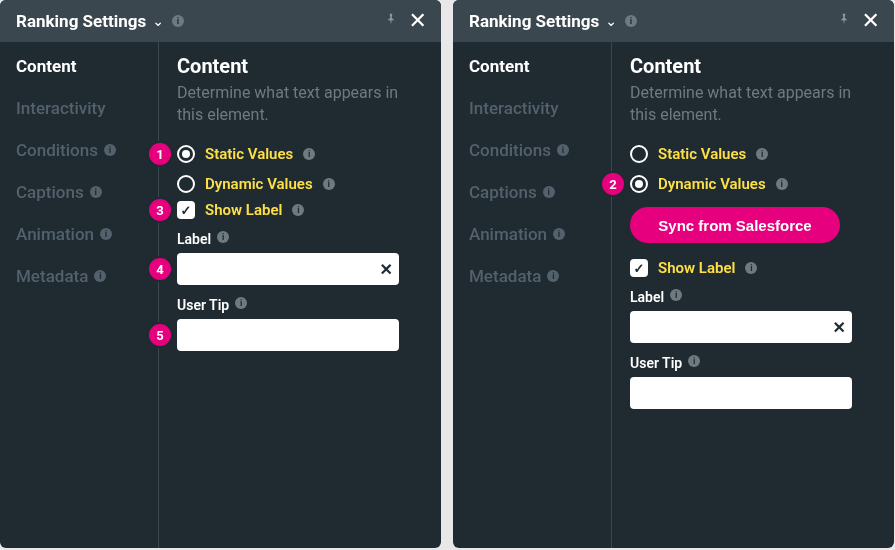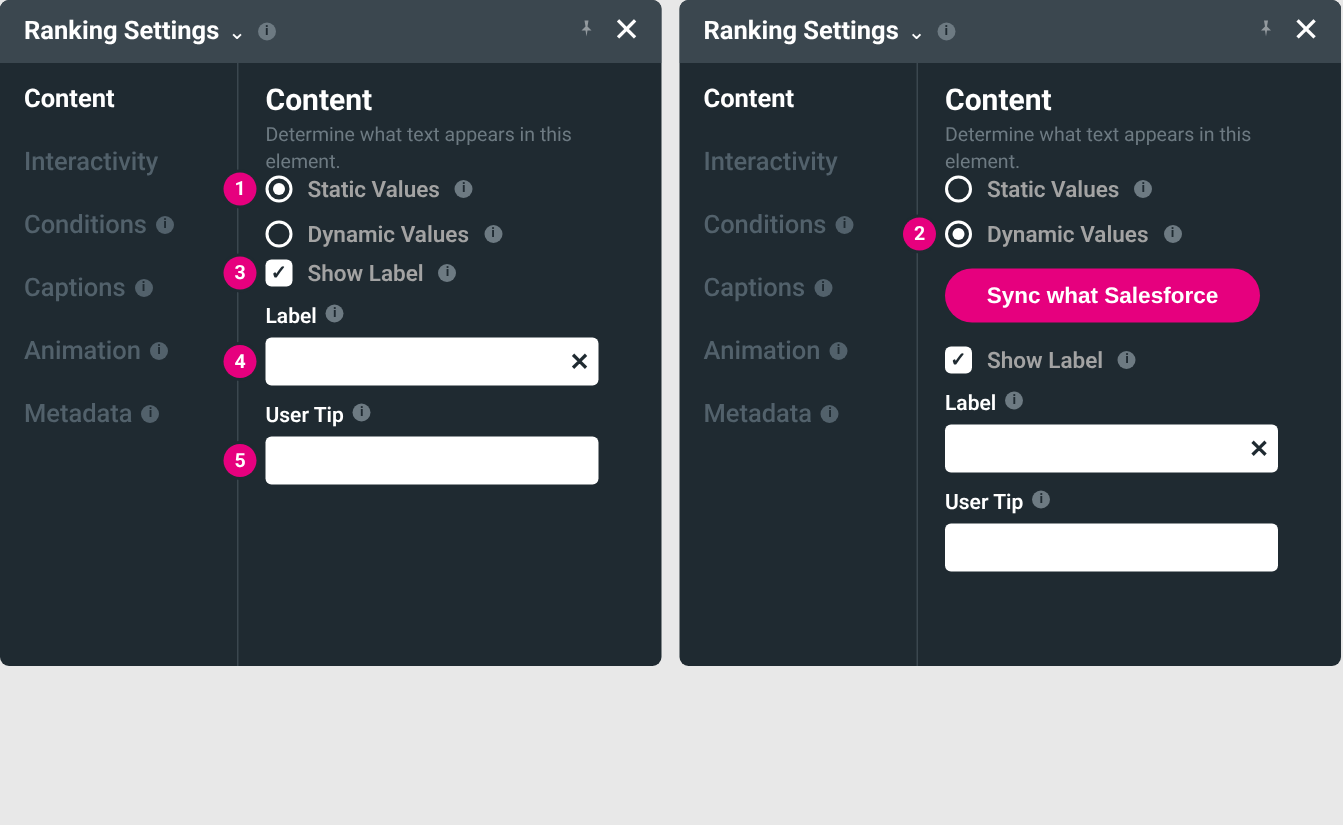--- a/index.html
+++ b/index.html
@@ -6,21 +6,21 @@
   html, body { width: 895px; height: 550px; }
   body {
     background: #e8e8e8;
     font-family: -apple-system, "Segoe UI", Roboto, sans-serif;
     display: flex;
     gap: 12px;
     padding: 0;
   }
   .panel {
     width: 441px;
-    height: 444px;
+    height: 548px;
     background: #1f2a31;
     border-radius: 6px;
     overflow: hidden;
     position: relative;
     display: flex;
     flex-direction: column;
   }
   .titlebar {
     height: 42px;
     background: #3b474f;
@@ -70,30 +70,30 @@
   }
   .divider {
     width:1px; background:#3b474f;
   }
   .main {
     flex:1;
     padding: 12px 20px 0 18px;
     position:relative;
   }
   .main h2 { color:#fff; font-size:20px; font-weight:700; margin-bottom:4px;}
-  .main .desc { color:#6d7a82; font-size:13px; line-height:1.35; max-width:240px;}
+  .main .desc { color:#6d7a82; font-size:16px; line-height:1.35; margin-bottom:20px; max-width:240px;}
   .row { display:flex; align-items:center; gap:10px; margin-bottom:12px; position:relative;}
   .radio {
     width:18px;height:18px;border:2px solid #fff;border-radius:50%;
     display:inline-flex;align-items:center;justify-content:center; flex-shrink:0;
   }
   .radio.selected::after{
     content:""; width:8px;height:8px;background:#fff;border-radius:50%;
   }
-  .row-label { color:#a3a3a3; font-size:15px; font-weight:600; }
+  .row-label { color:#fde047; font-size:15px; font-weight:600; }
   .info-i {
     width:12px;height:12px;border-radius:50%;
     background:#6d7a82;color:#1f2a31;
     font-size:9px;font-weight:700;
     display:inline-flex;align-items:center;justify-content:center;
   }
   .pill-btn {
     background:#e6007e; color:#fff; border:none;
     height:36px; border-radius:18px;
     font-size:15px; font-weight:700;
@@ -269,21 +269,21 @@
         <span class="row-label">Static Values</span>
         <span class="info-i">i</span>
       </div>
       <div class="row" style="margin-bottom:8px;">
         <span class="callout">2</span>
         <span class="radio selected"></span>
         <span class="row-label">Dynamic Values</span>
         <span class="info-i">i</span>
       </div>
 
-      <button class="pill-btn">Sync what Salesforce</button>
+      <button class="pill-btn">Sync from Salesforce</button>
 
       <div class="row">
         <span class="checkbox checked"></span>
         <span class="row-label">Show Label</span>
         <span class="info-i">i</span>
       </div>
 
       <div class="field-group">
         <div class="field-label">
           <span>Label</span>

